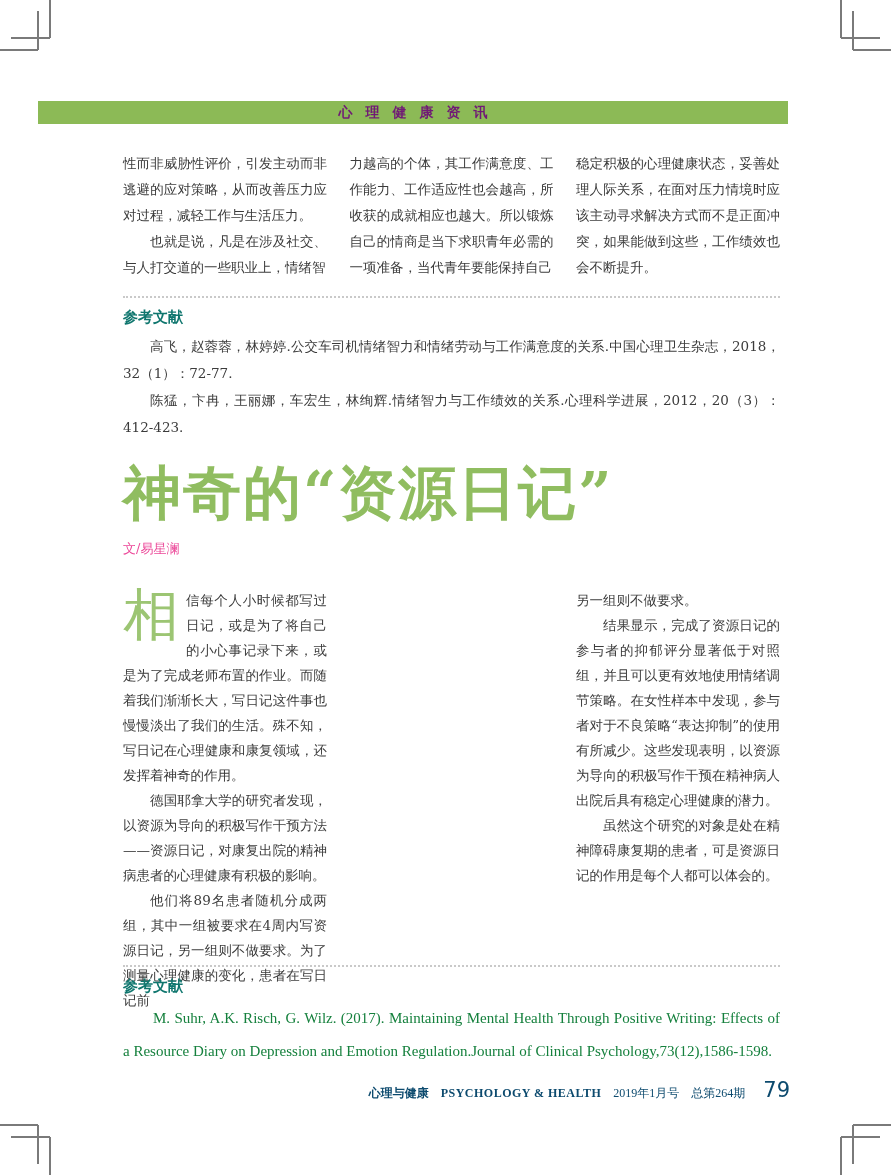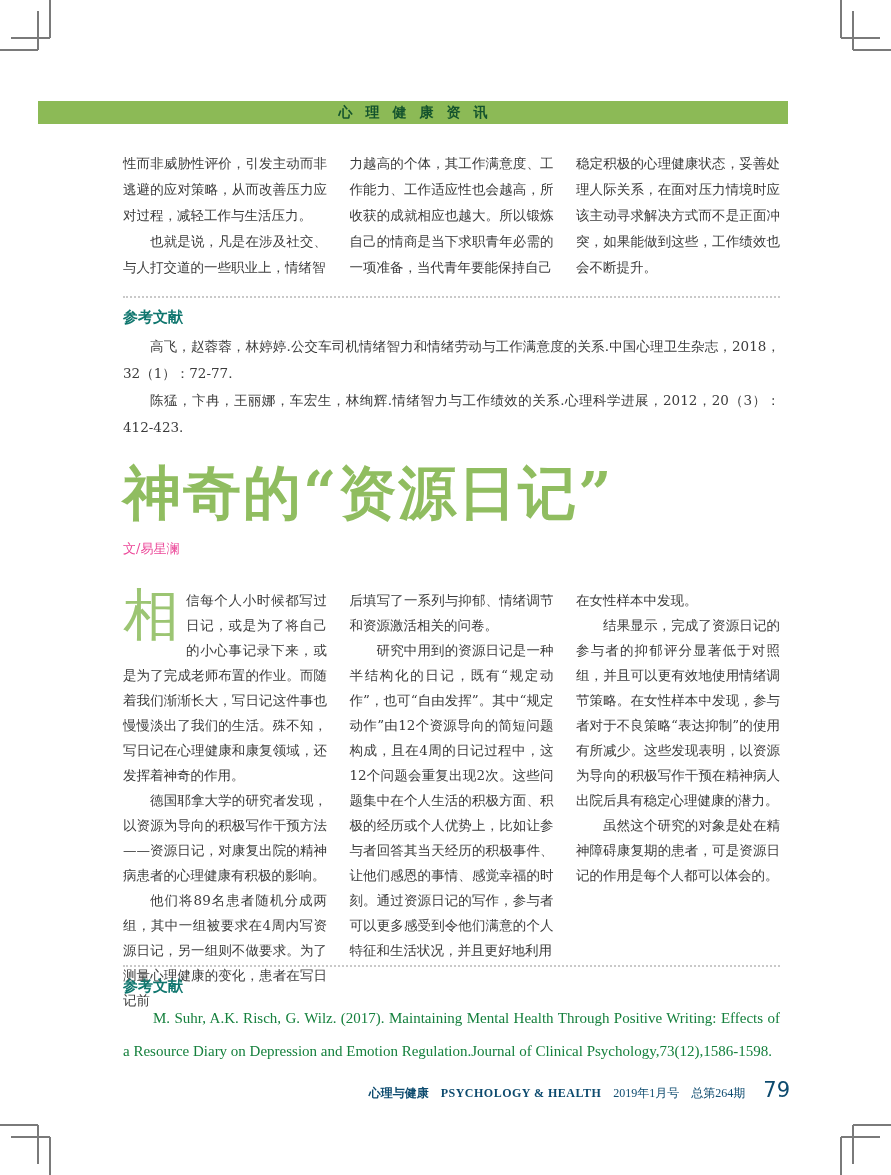--- a/index.html
+++ b/index.html
@@ -18,21 +18,21 @@
 
   
   .banner {
     position: absolute;
     left: 38px; top: 101px;
     width: 750px; height: 23px;
     background: #8CBA56;
     display: flex; align-items: center; justify-content: center;
   }
   .banner-text {
-    color: #14532d;
+    color: #701a75;
     font-size: 14px;
     letter-spacing: 13px;
     text-indent: 13px;
     font-weight: 600;
   }
 
   
   .cols {
     position: absolute;
     left: 123px;
@@ -193,25 +193,21 @@
 
   <div class="cols body-cols" style="top:588px;">
     <div class="col">
       <p>
         <span class="dropcap">相</span><span>信每个人小时候都写过日记，或是为了将自己的小心事记录下来，或是为了完成老师布置的作业。而随着我们渐渐长大，写日记这件事也慢慢淡出了我们的生活。殊不知，写日记在心理健康和康复领域，还发挥着神奇的作用。</span>
       </p>
       <p class="ind">德国耶拿大学的研究者发现，以资源为导向的积极写作干预方法——资源日记，对康复出院的精神病患者的心理健康有积极的影响。</p>
       <p class="ind">他们将89名患者随机分成两组，其中一组被要求在4周内写资源日记，另一组则不做要求。为了测量心理健康的变化，患者在写日记前</p>
     </div>
     <div class="col">
-      <p>后填写了一系列与抑郁、情绪调节和资源激活相关的问卷。</p>
-      <p class="ind">研究中用到的资源日记是一种半结构化的日记，既有“规定动作”，也可“自由发挥”。其中“规定动作”由12个资源导向的简短问题构成，且在4周的日记过程中，这12个问题会重复出现2次。这些问题集中在个人生活的积极方面、积极的经历或个人优势上，比如让参与者回答其当天经历的积极事件、让他们感恩的事情、感觉幸福的时刻。通过资源日记的写作，参与者可以更多感受到令他们满意的个人特征和生活状况，并且更好地利用</p>
-    </div>
-    <div class="col">
-      <p>在女性样本中发现。</p>
+      <p>另一组则不做要求。</p>
       <p class="ind">结果显示，完成了资源日记的参与者的抑郁评分显著低于对照组，并且可以更有效地使用情绪调节策略。在女性样本中发现，参与者对于不良策略“表达抑制”的使用有所减少。这些发现表明，以资源为导向的积极写作干预在精神病人出院后具有稳定心理健康的潜力。</p>
       <p class="ind">虽然这个研究的对象是处在精神障碍康复期的患者，可是资源日记的作用是每个人都可以体会的。</p>
     </div>
   </div>
 
   <div class="refs" style="top:965px;">
     <div class="dotted-rule"></div>
     <h3>参考文献</h3>
     <p class="ref-en">M. Suhr, A.K. Risch, G. Wilz. (2017). Maintaining Mental Health Through Positive Writing: Effects of a Resource Diary on Depression and Emotion Regulation.Journal of Clinical Psychology,73(12),1586-1598.</p>
   </div>

